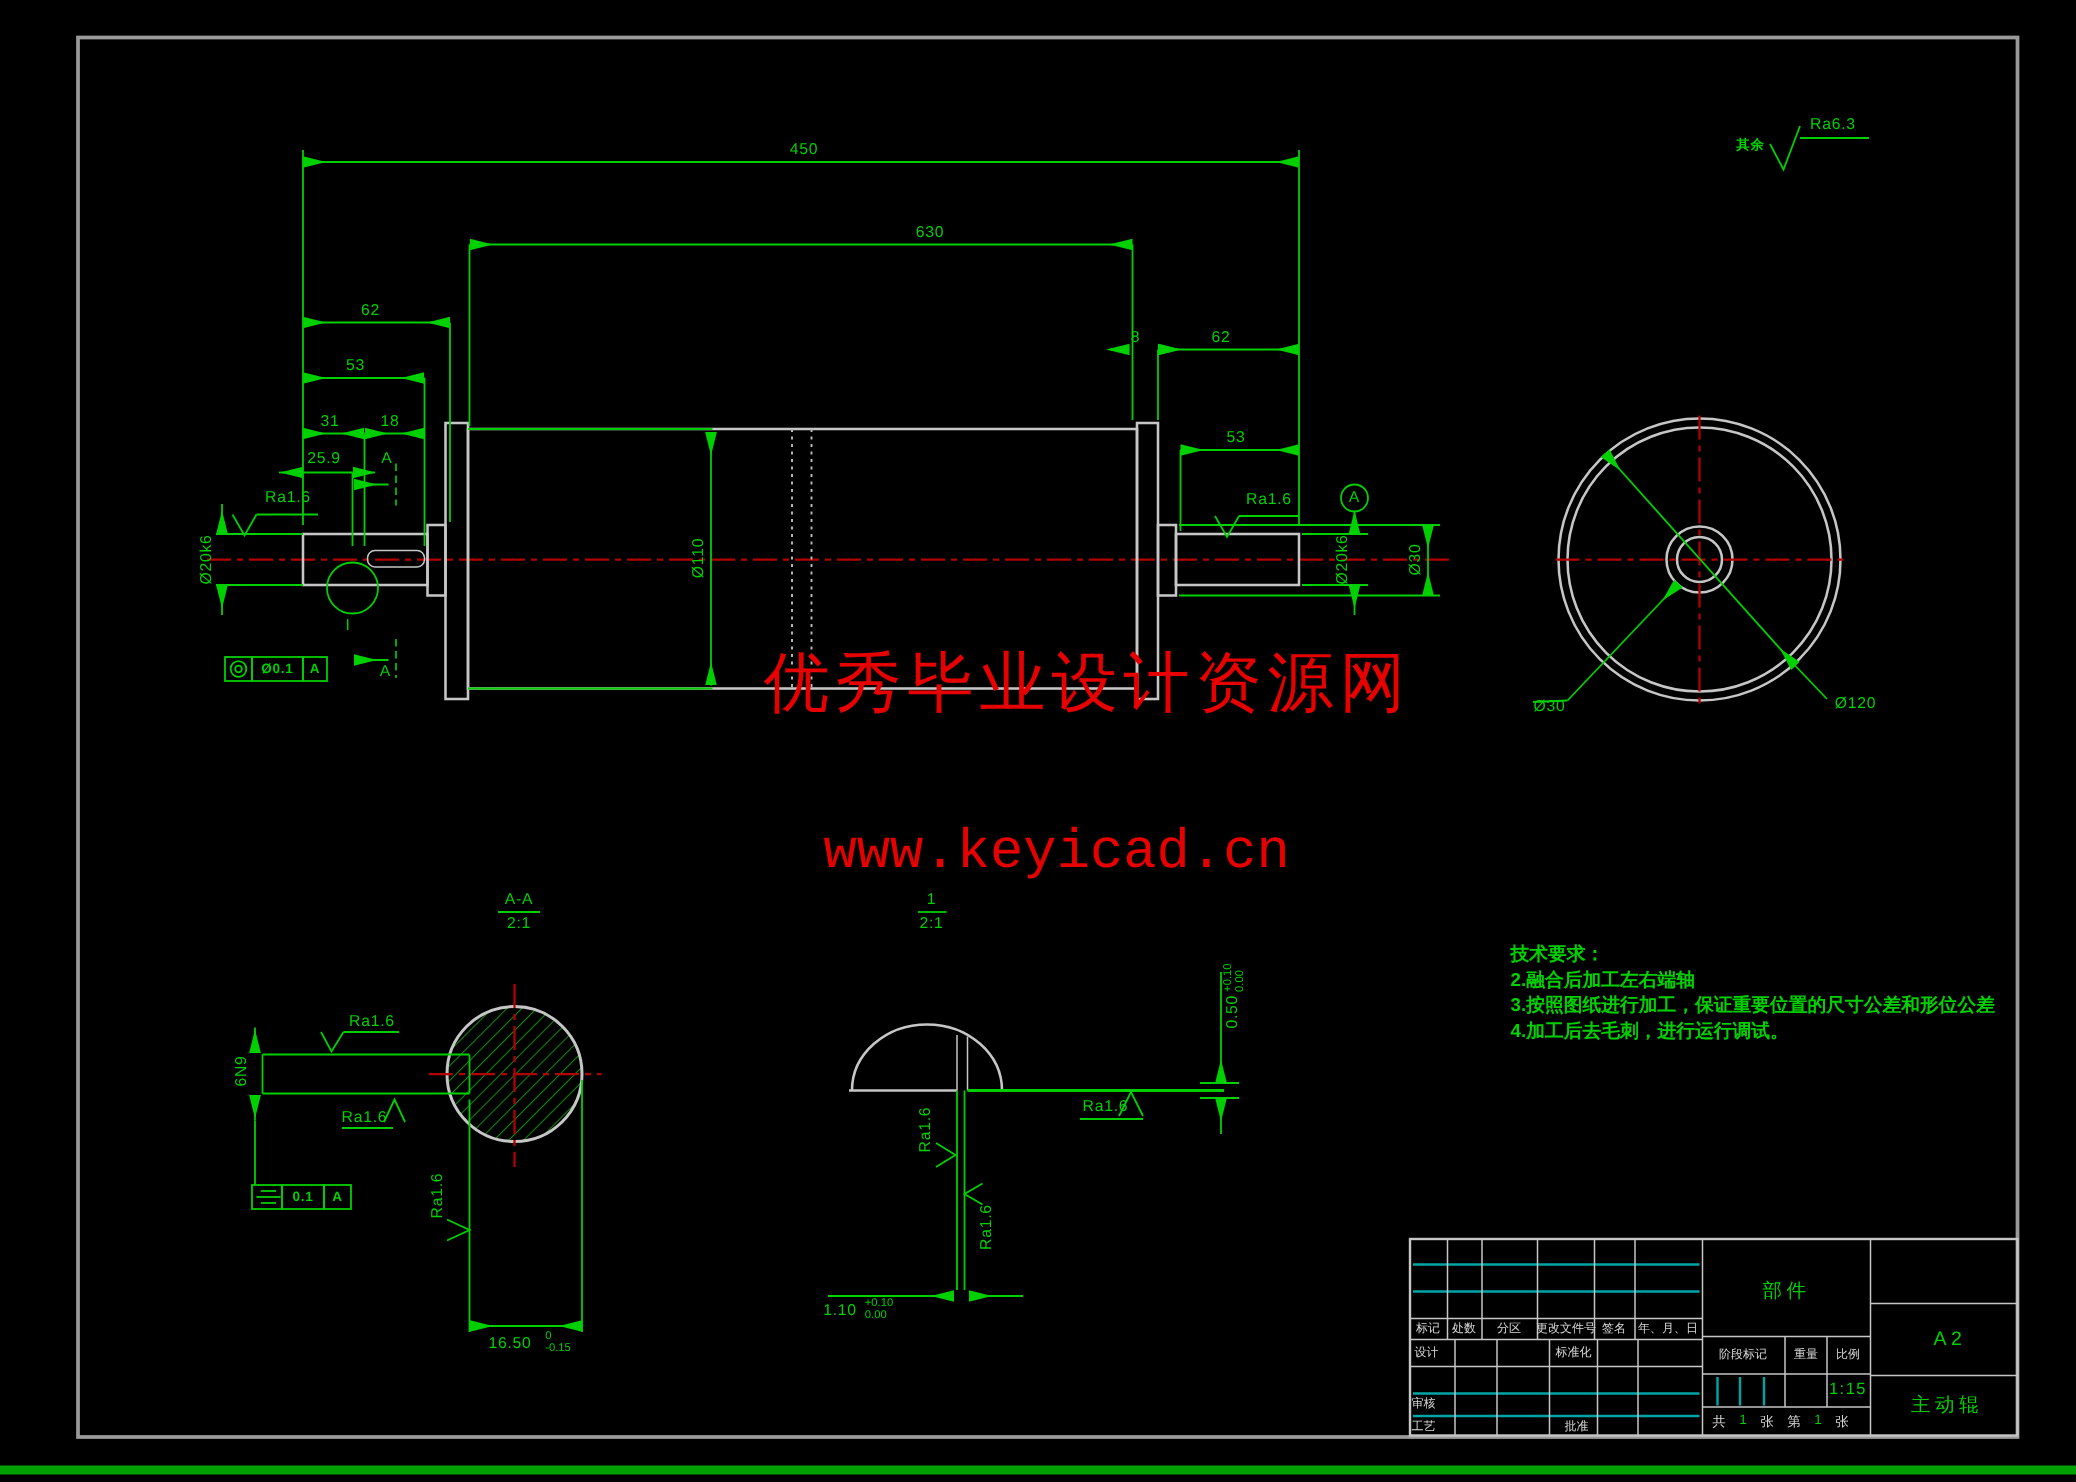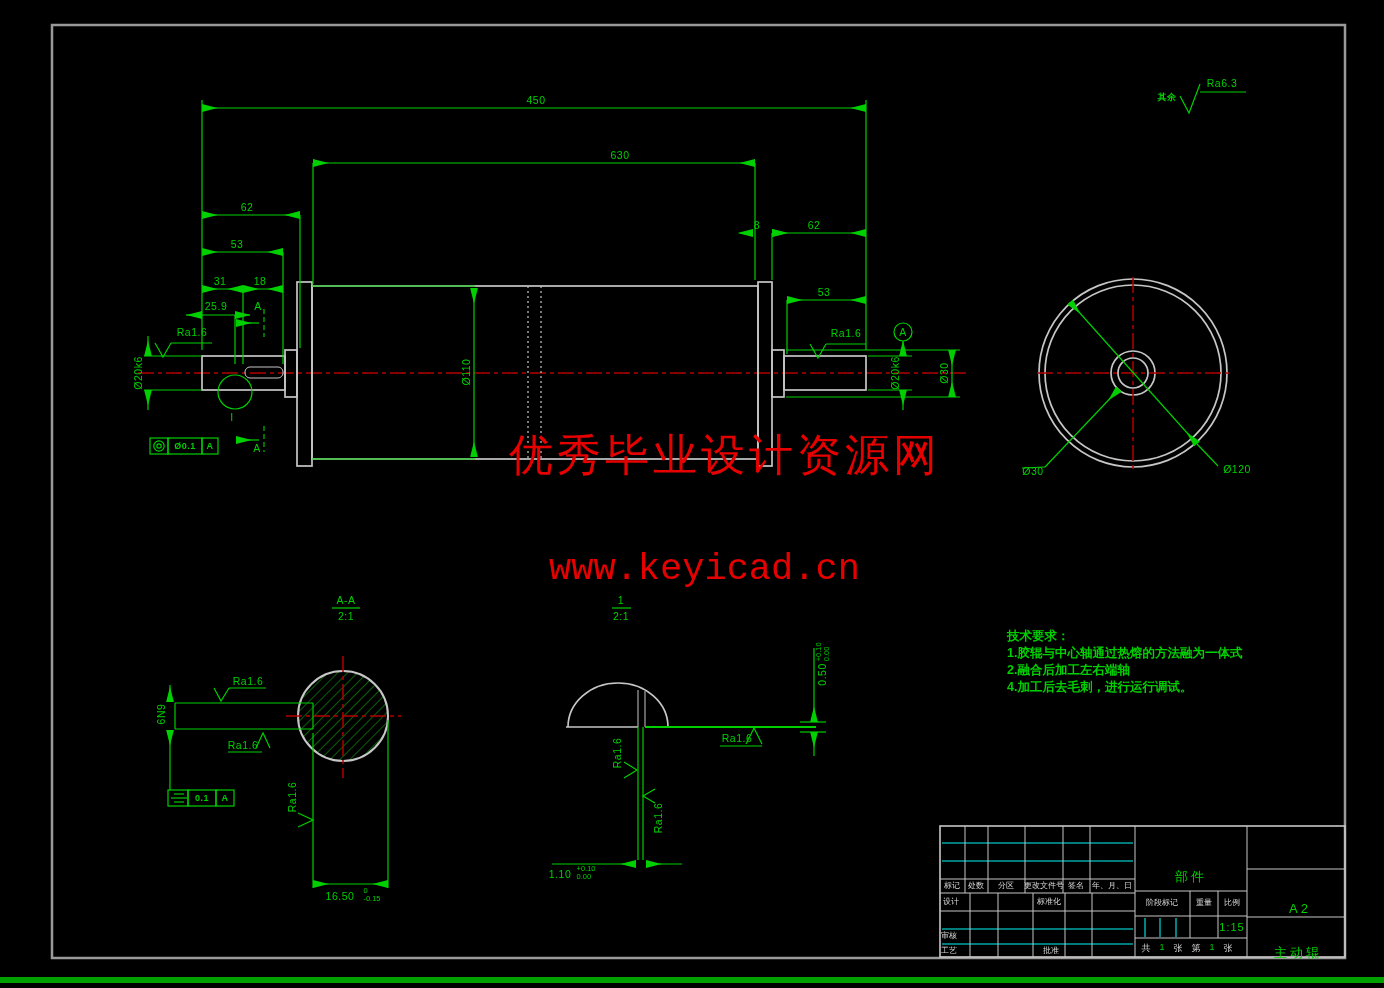--- a/index.html
+++ b/index.html
@@ -16,21 +16,21 @@
   .dot{stroke:#b8b8b8;stroke-width:1.3;stroke-dasharray:2 3}
   .dsh{stroke:var(--green);stroke-width:1.1;stroke-dasharray:5 3}
   .tl {stroke:var(--teal);stroke-width:1.6}
   .fr {stroke:#9a9a9a;stroke-width:2.5;fill:none}
   
   .lbl{position:absolute;transform:translate(-50%,-50%);color:var(--green);
        font:10.5px/1 "Liberation Sans",sans-serif;white-space:nowrap;letter-spacing:.5px;}
   .rot{transform:translate(-50%,-50%) rotate(-90deg);}
   .s9 {font-size:9px;font-weight:bold;}
   .wh {color:#d9d9d9;font-size:8px;letter-spacing:0;}
-  .g13{font-size:13px;letter-spacing:3px;margin-top:16px;}
+  .g13{font-size:13px;letter-spacing:3px;}
   .g11{font-size:11px;letter-spacing:1px;}
   .stack{display:inline-flex;flex-direction:column;font-size:7.5px;line-height:7.5px;
        letter-spacing:0;text-align:left;}
   .row{display:inline-flex;align-items:center;gap:2px;}
   .tech{position:absolute;left:1007px;top:628px;color:var(--green);
         font:600 12.5px/17px "Liberation Sans",sans-serif;white-space:nowrap;}
   .wm1{position:absolute;left:509px;top:432px;color:var(--watermark);
        font:44px/1.1 "Liberation Serif",serif;letter-spacing:4px;white-space:nowrap;}
   .wm2{position:absolute;left:549px;top:505px;color:var(--watermark);
        font:37px/1.1 "Liberation Mono",monospace;white-space:nowrap;margin-top:44px;}
@@ -304,22 +304,22 @@
         <span>+0.10</span>
         <span>0.00</span>
       </span>
     </span>
 <span class="lbl rot" style="left:617px;top:753px">Ra1.6</span>
 <span class="lbl rot" style="left:658px;top:818px">Ra1.6</span>
 <span class="lbl" style="left:737px;top:738px">Ra1.6</span>
 
 <div class="tech">
   <div>技术要求：</div>
-  <div>1.胶辊与中心轴通过热熔的方法融为一体式</div>
   <div>2.融合后加工左右端轴</div>
+  <div>3.按照图纸进行加工，保证重要位置的尺寸公差和形位公差</div>
   <div>4.加工后去毛刺，进行运行调试。</div>
 </div>
 
 <span class="lbl wh" style="left:952px;top:886px">标记</span>
 <span class="lbl wh" style="left:976px;top:886px">处数</span>
 <span class="lbl wh" style="left:1006px;top:886px">分区</span>
 <span class="lbl wh" style="left:1044px;top:886px">更改文件号</span>
 <span class="lbl wh" style="left:1076px;top:886px">签名</span>
 <span class="lbl wh" style="left:1112px;top:886px">年、月、日</span>
 <span class="lbl wh" style="left:951px;top:902px">设计</span>

